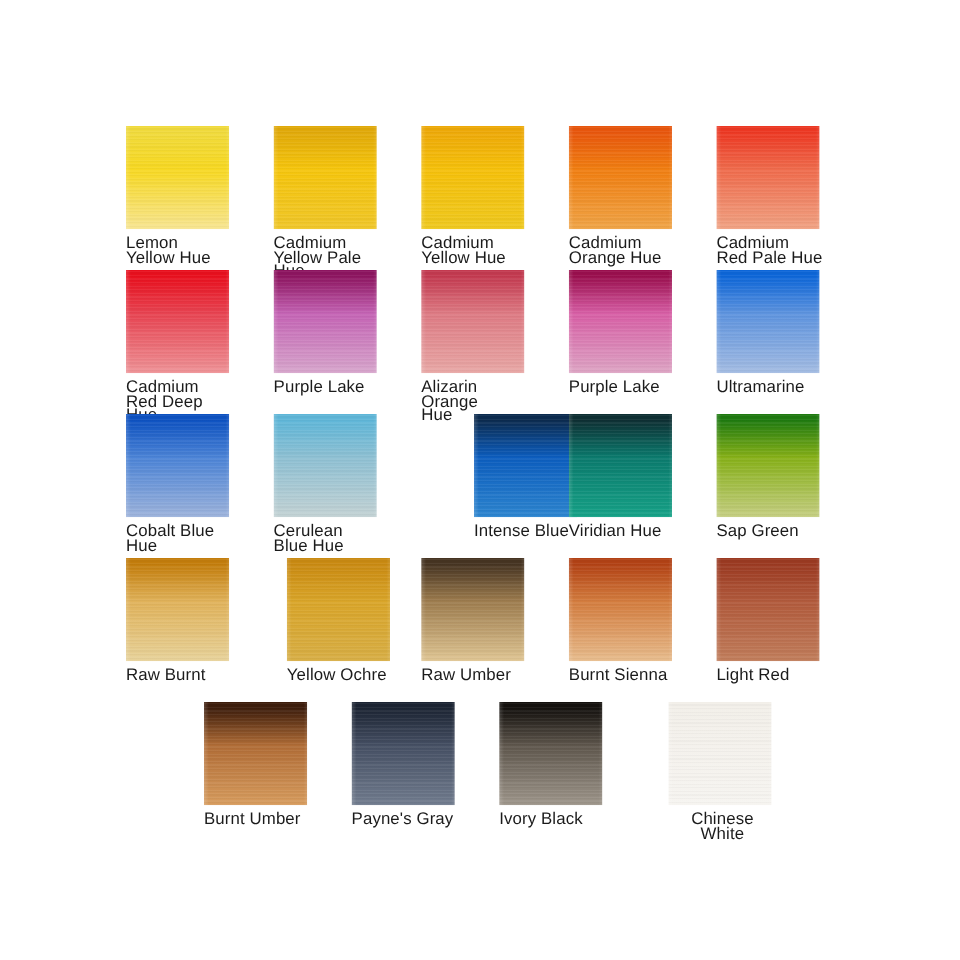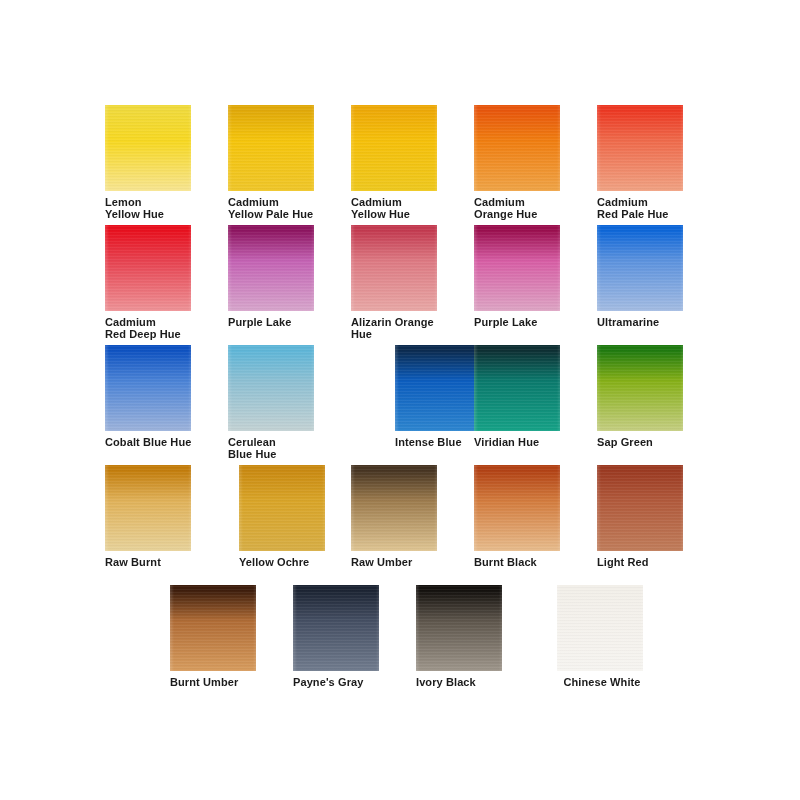--- a/index.html
+++ b/index.html
@@ -71,27 +71,26 @@
     position: absolute;
     inset: 0;
     background:
       linear-gradient(to right, rgba(255,255,255,0.16) 0px, rgba(255,255,255,0.0) 4px),
       linear-gradient(to left, rgba(255,255,255,0.10) 0px, rgba(255,255,255,0.0) 3px);
     pointer-events: none;
   }
 
   .swatch-label {
     margin-top: 6px;
-    font-size: 11px;
+    font-size: 14px;
     line-height: 11.5px;
     color: #1b1b1b;
     letter-spacing: 0.1px;
     white-space: pre-line;
     font-family: "Liberation Sans", sans-serif;
-    font-weight: bold;
   }
 </style>
 </head>
 <body>
 
 <div id="chart">
     <div class="swatch-row" style="top: 105px;">
       <div class="swatch-cell" style="left: 105px;">
         <div class="swatch-chip">
           <div class="swatch-paint" style="background: linear-gradient(rgb(240, 218, 60) 0%, rgb(240, 218, 60) 6%, rgb(247, 216, 34) 42%, rgb(247, 229, 146) 100%);"></div>
@@ -249,21 +248,21 @@
           <div class="swatch-edge"></div>
         </div>
         <div class="swatch-label">Raw Umber</div>
       </div>
       <div class="swatch-cell" style="left: 474px;">
         <div class="swatch-chip">
           <div class="swatch-paint" style="background: linear-gradient(rgb(178, 66, 21) 0%, rgb(178, 66, 21) 6%, rgb(211, 124, 62) 42%, rgb(231, 188, 141) 100%);"></div>
           <div class="swatch-grain"></div>
           <div class="swatch-edge"></div>
         </div>
-        <div class="swatch-label">Burnt Black</div>
+        <div class="swatch-label">Burnt Sienna</div>
       </div>
       <div class="swatch-cell" style="left: 597px;">
         <div class="swatch-chip">
           <div class="swatch-paint" style="background: linear-gradient(rgb(155, 58, 34) 0%, rgb(155, 58, 34) 6%, rgb(177, 90, 60) 42%, rgb(192, 125, 91) 100%);"></div>
           <div class="swatch-grain"></div>
           <div class="swatch-edge"></div>
         </div>
         <div class="swatch-label">Light Red</div>
       </div>
     </div>

